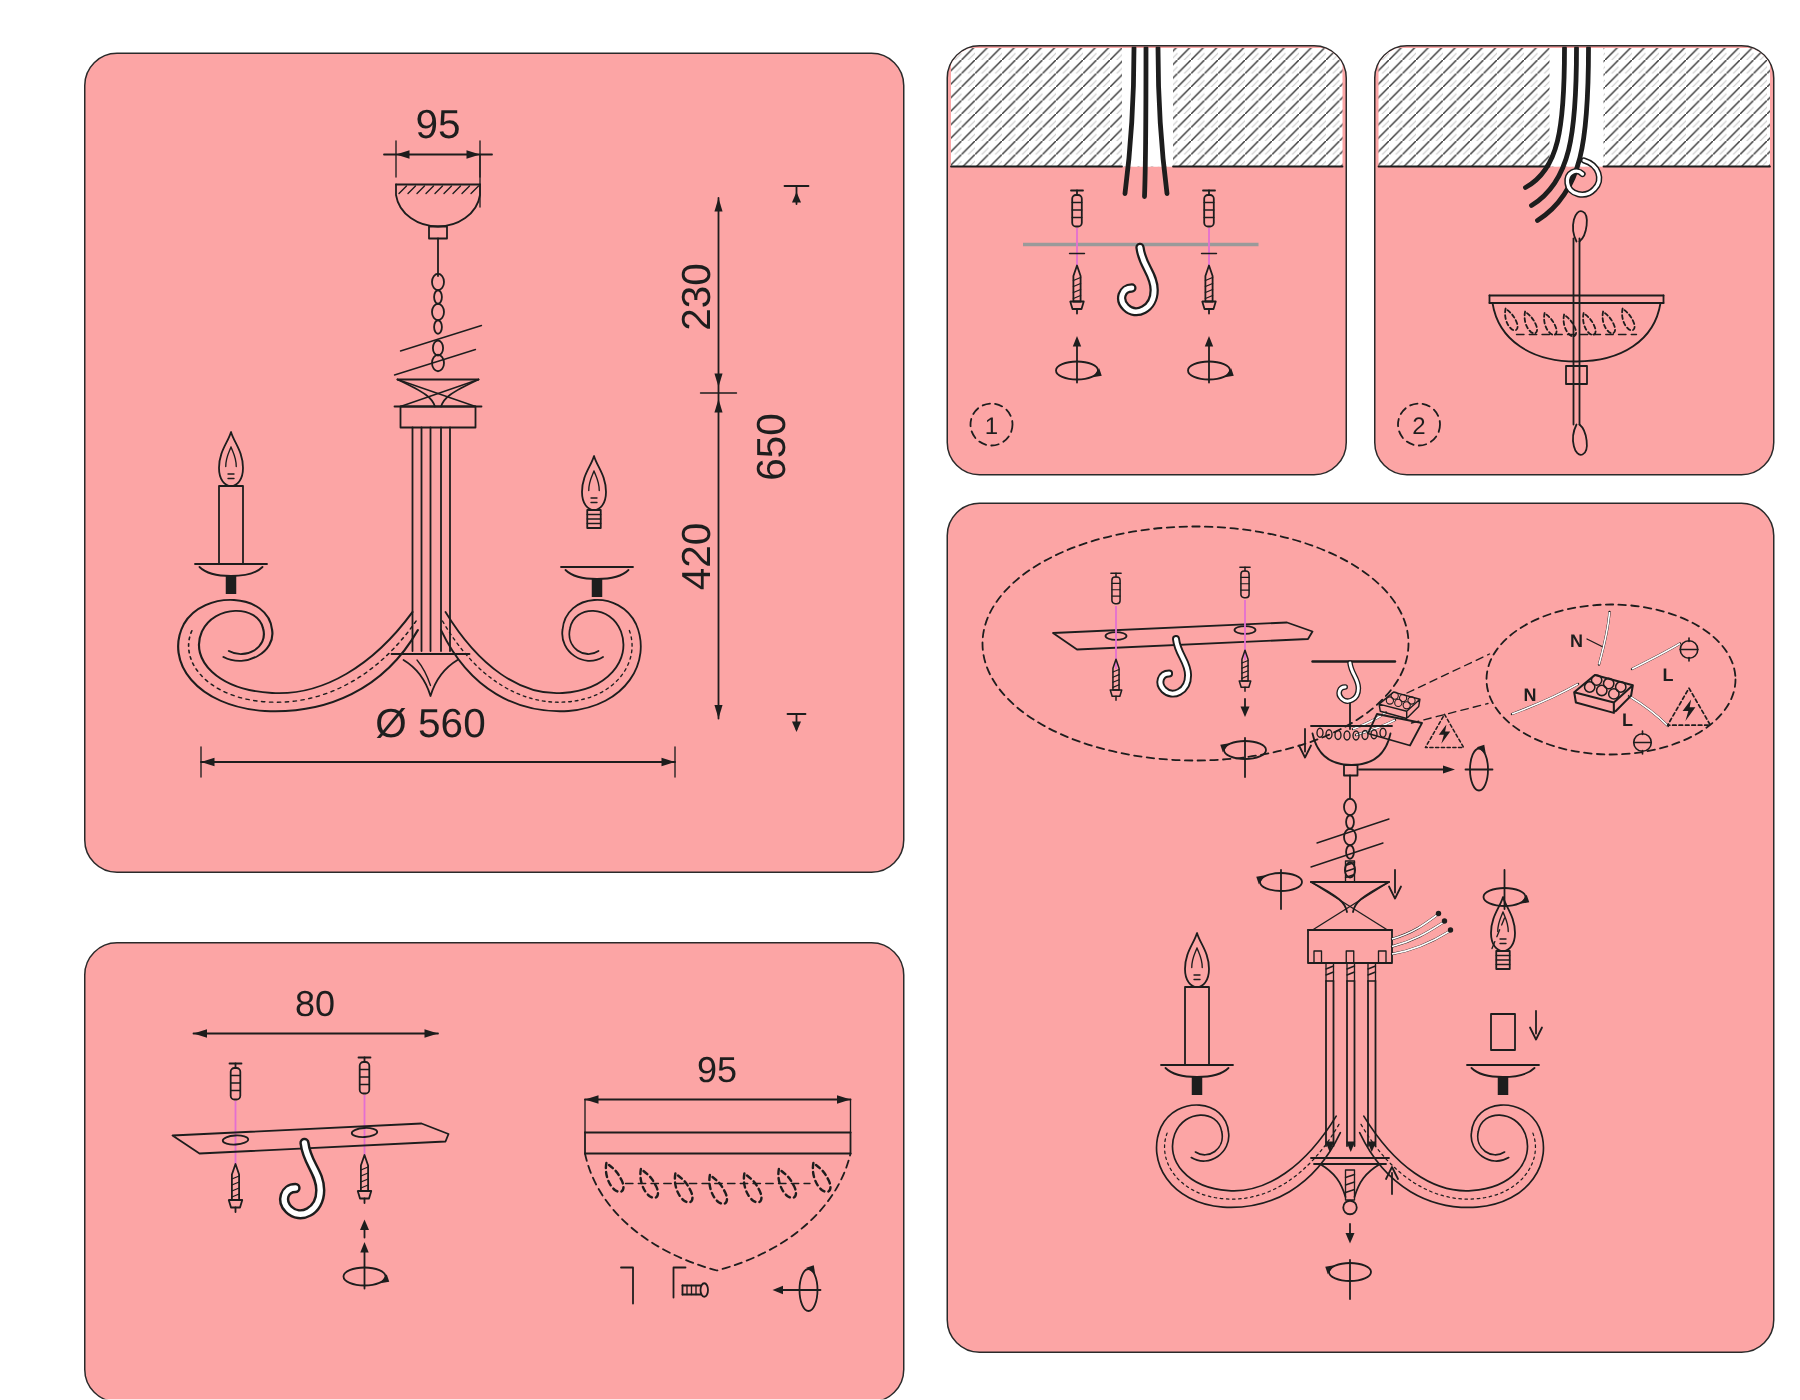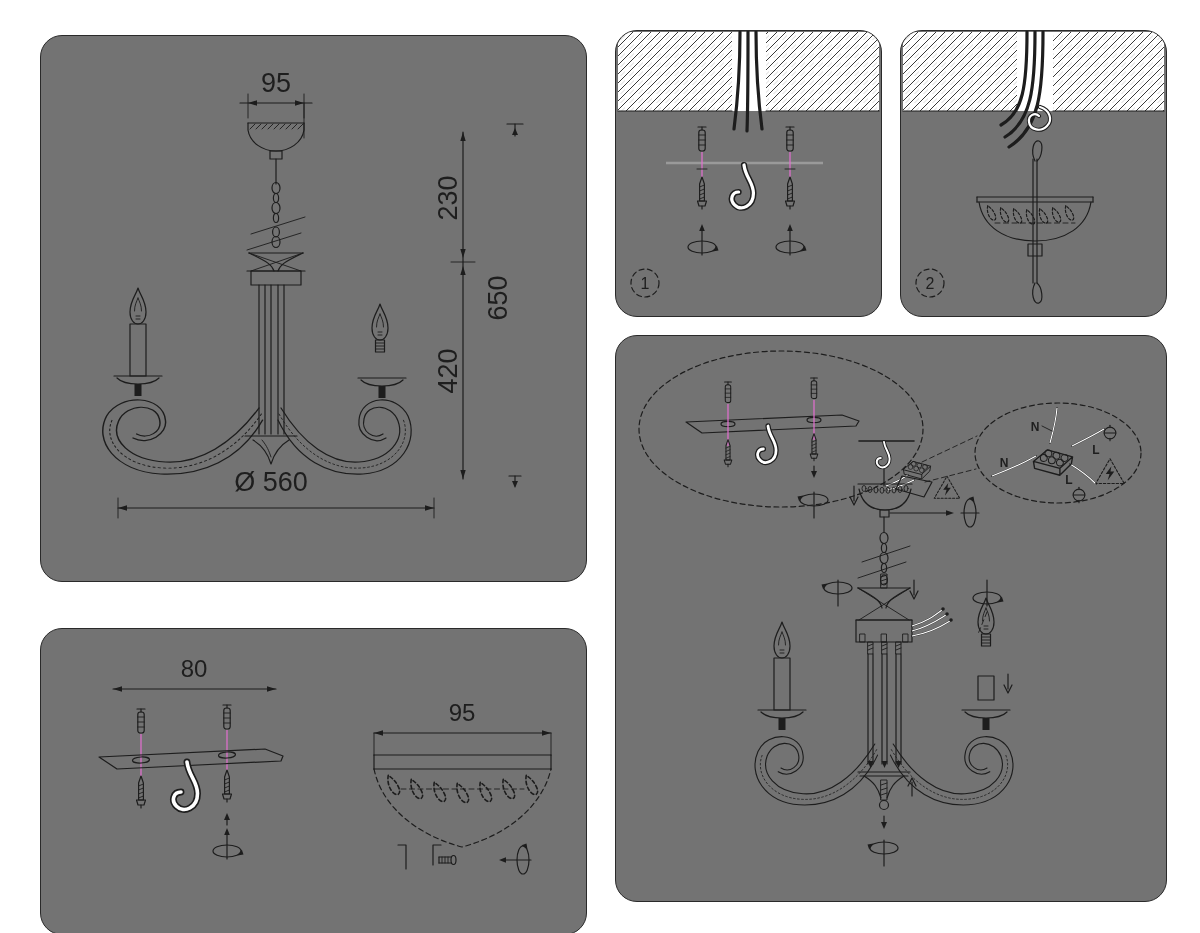--- a/index.html
+++ b/index.html
@@ -1,21 +1,21 @@
 <!DOCTYPE html>
 <html style="--line: #1d1d1d; --gray: #9a9a9a; --pink: #e46fd2; --paper: #ffffff;"><head>
 <meta charset="utf-8">
 <style>
   :root{
     --line:#1d1d1d; --gray:#9a9a9a; --pink:#e46fd2; --paper:#ffffff;
   }
   html,body{margin:0;padding:0;background:var(--paper);}
   .page{position:relative;width:1200px;height:933px;background:var(--paper);overflow:hidden;
         font-family:"Liberation Sans",sans-serif;}
-  .panel{position:absolute;border:1.4px solid #2a2a2a;border-radius:22px;background:#737373;overflow:hidden;}
+  .panel{position:absolute;border:1.4px solid #2a2a2a;border-radius:22px;background:#fca5a5;overflow:hidden;margin-left:16px;}
   #p-spec{left:40px;top:35px;width:545px;height:545px;}
   #p-step1{left:615px;top:30px;width:265px;height:285px;}
   #p-step2{left:900px;top:30px;width:265px;height:285px;}
   #p-bracket{left:40px;top:628px;width:545px;height:305px;}
   #p-assembly{left:615px;top:335px;width:550px;height:565px;}
   .panel svg{position:absolute;left:0;top:0;width:100%;height:100%;}
   .st{fill:none;stroke:var(--line);stroke-width:1.2;stroke-linecap:round;stroke-linejoin:round;}
   .thin{stroke-width:0.9;}
   .w16{stroke-width:1.6;}
   .w3{stroke-width:3.2;}

